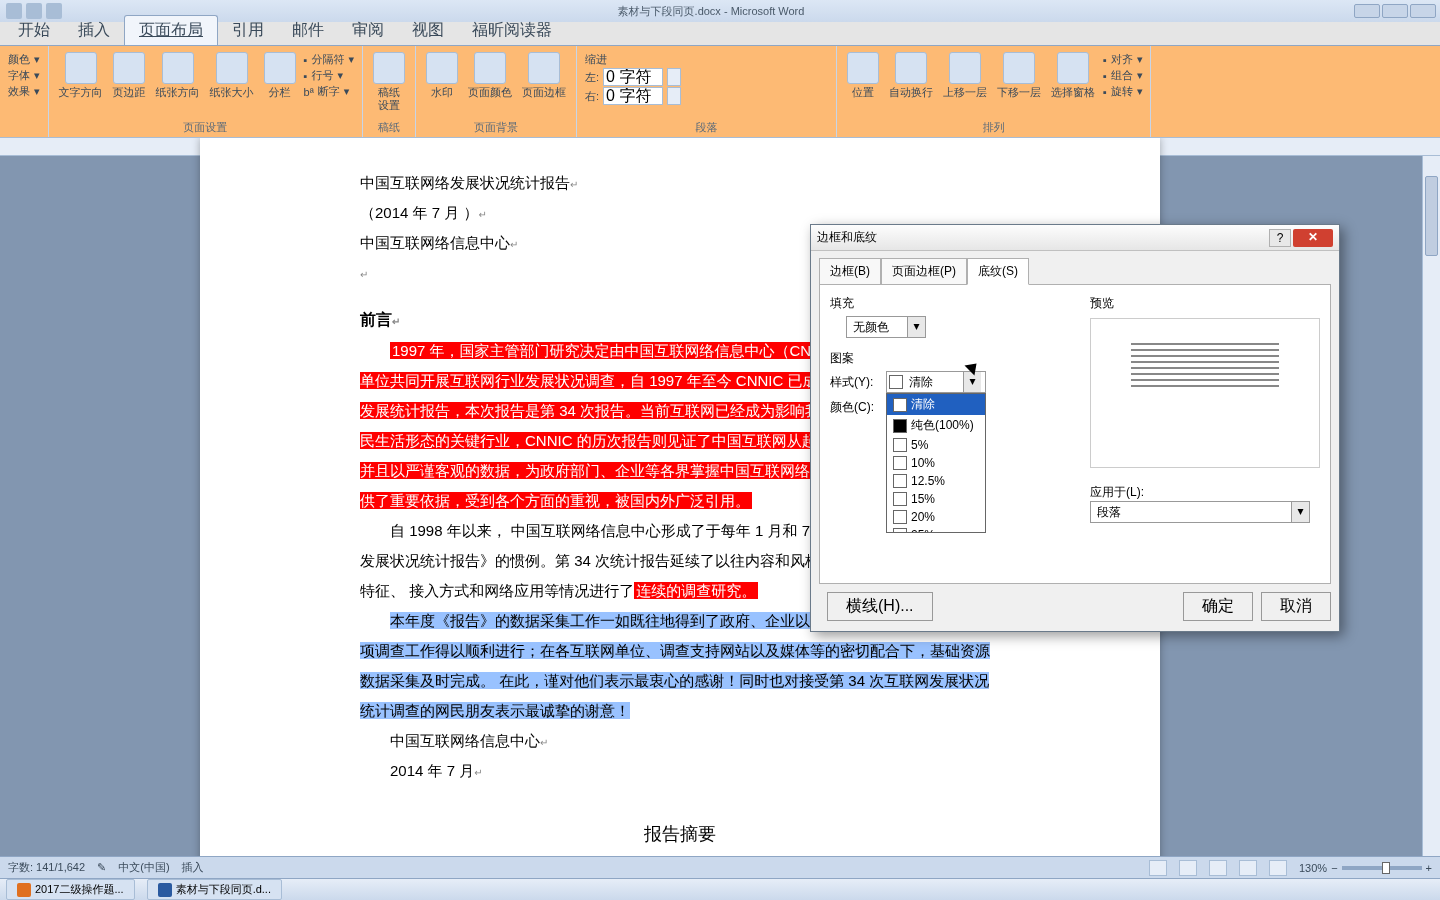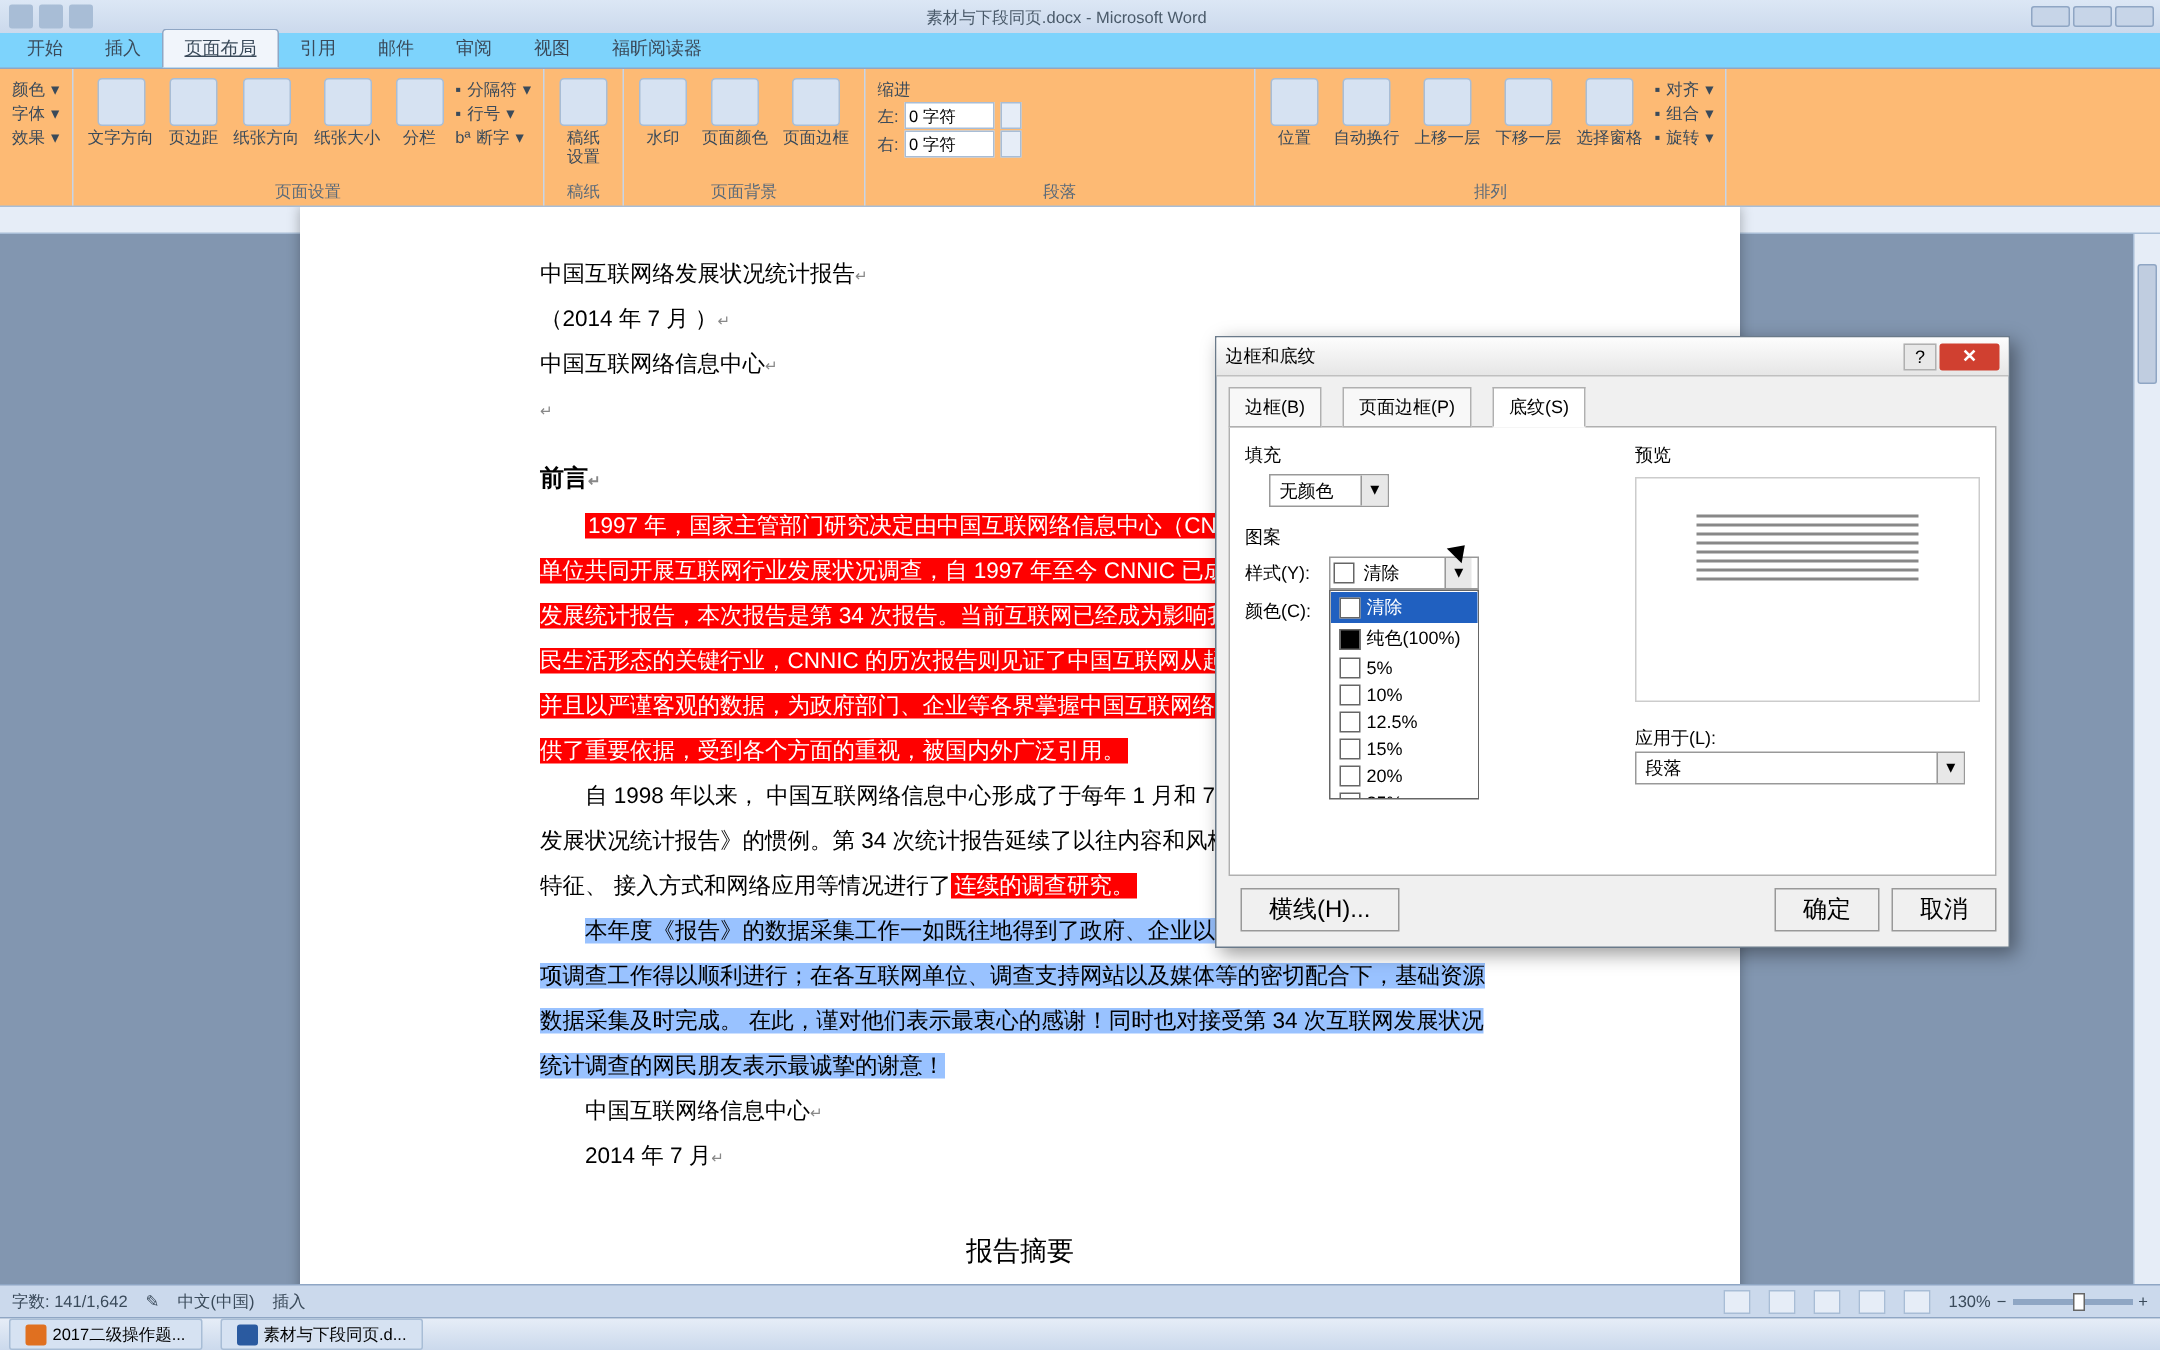--- a/index.html
+++ b/index.html
@@ -7,55 +7,55 @@
 
 
 .titlebar { height: 22px; background: linear-gradient(#dce7f5, #cbd9ec); display: flex; align-items: center; font-size: 11px; color: #4a5a6a; }
 .titlebar .qat { display: flex; gap: 4px; padding: 0 6px; }
 .titlebar .qat span { width: 16px; height: 16px; background: #a8bdd6; border-radius: 2px; display: inline-block; }
 .titlebar .title { flex: 1; text-align: center; }
 .titlebar .winbtns { display: flex; gap: 2px; padding-right: 4px; }
 .titlebar .winbtns span { width: 26px; height: 14px; background: #c7d5e8; border: 1px solid #8fa6c4; border-radius: 2px; }
 
 
-.ribbon-tabs { height: 24px; background: #7dd3fc; display: flex; align-items: flex-end; font-size: 12px; padding-left: 4px; border-bottom: 1px solid #8fa6c4; }
+.ribbon-tabs { height: 24px; background: #e5e5e5; display: flex; align-items: flex-end; font-size: 16px; padding-left: 4px; border-bottom: 1px solid #8fa6c4; }
 .ribbon-tabs .tab { padding: 4px 14px; color: #3a4a5a; cursor: pointer; }
 .ribbon-tabs .tab.active { background: #f1f5fb; border: 1px solid #8fa6c4; border-bottom: none; border-radius: 3px 3px 0 0; text-decoration: underline; }
 
 
 .ribbon { height: 92px; background: #fdba74; border-bottom: 1px solid #a8bdd6; display: flex; font-size: 11px; color: #3a4a5a; }
 .rgroup { border-right: 1px solid #c7d5e8; padding: 4px 6px 2px; display: flex; flex-direction: column; position: relative; }
 .rgroup .items { flex: 1; display: flex; align-items: flex-start; gap: 2px; }
 .rgroup .label { text-align: center; font-size: 11px; color: #5a6a7a; padding-top: 2px; }
 .rbtn { display: flex; flex-direction: column; align-items: center; padding: 2px 4px; cursor: pointer; min-width: 40px; }
 .rbtn .ico { width: 32px; height: 32px; background: #d6e2f2; border: 1px solid #a8bdd6; border-radius: 3px; margin-bottom: 2px; }
 .rbtn span { font-size: 11px; text-align: center; line-height: 1.2; }
 .rstack { display: flex; flex-direction: column; gap: 1px; font-size: 11px; padding: 2px; }
 .rstack .row { display: flex; align-items: center; gap: 4px; white-space: nowrap; }
-.rstack input { width: 60px; height: 18px; font-size: 11px; border: 1px solid #a8bdd6; padding: 0 2px; }
+.rstack input { width: 60px; height: 18px; font-size: 16px; border: 1px solid #a8bdd6; padding: 0 2px; }
 .spin { width: 14px; height: 18px; background: #e6edf7; border: 1px solid #a8bdd6; }
 
 
 .docarea { position: absolute; top: 138px; left: 0; right: 0; bottom: 22px; background: #8296b0; overflow: hidden; }
 .ruler { height: 18px; background: #e6edf7; border-bottom: 1px solid #a8bdd6; }
 .page { position: absolute; left: 200px; top: 0; width: 960px; background: #fff; padding: 30px 160px 60px 160px; box-shadow: 0 0 8px rgba(0,0,0,.3); font-family: "SimSun", serif; font-size: 15px; line-height: 2; color: #000; }
 .page .center { text-align: center; }
 .page .para-mark::after { content: "↵"; color: #888; font-size: 10px; }
 .page h3 { font-size: 16px; font-weight: bold; margin-top: 16px; }
 .redbg { background: #ff0000; color: #fff; padding: 0 2px; display: inline; }
 .bluesel { background: #99c2ff; color: #000; }
 .indent { text-indent: 2em; }
 
 
 .dialog { position: absolute; left: 810px; top: 224px; width: 530px; background: #f0f0f0; border: 1px solid #6a7a8a; box-shadow: 4px 4px 12px rgba(0,0,0,.4); font-size: 12px; }
 .dialog .dtitle { height: 26px; background: linear-gradient(#fdfdfd, #e6e6e6); border-bottom: 1px solid #c0c0c0; display: flex; align-items: center; padding: 0 6px; }
 .dialog .dtitle span:first-child { flex: 1; }
 .dialog .dtitle .dhelp { width: 22px; height: 18px; background: #e8e8e8; border: 1px solid #b0b0b0; text-align: center; line-height: 16px; margin-right: 2px; cursor: pointer; }
 .dialog .dtitle .dclose { width: 40px; height: 18px; background: #d04030; color: #fff; text-align: center; line-height: 16px; font-weight: bold; cursor: pointer; border-radius: 2px; }
-.dialog .dtabs { display: flex; padding: 6px 8px 0; gap: 14px; }
+.dialog .dtabs { display: flex; padding: 6px 8px 0; gap: 0; }
 .dialog .dtab { padding: 4px 10px; border: 1px solid #b0b0b0; background: #f8f8f8; cursor: pointer; position: relative; top: 1px; font-size: 12px; }
 .dialog .dtab.active { background: #fff; border-bottom-color: #fff; }
 .dialog .dbody { border: 1px solid #b0b0b0; margin: 0 8px 8px; background: #fff; padding: 10px; display: flex; gap: 20px; min-height: 300px; }
 .dialog .left { flex: 1; }
 .dialog .right { width: 230px; }
 .dialog .grp { margin-bottom: 12px; }
 .dialog .grp > label { display: block; margin-bottom: 4px; }
 .dialog .combo { display: inline-flex; border: 1px solid #999; background: #fff; height: 22px; align-items: center; font-size: 12px; }
 .dialog .combo .ctext { padding: 0 6px; min-width: 60px; }
 .dialog .combo .carrow { width: 18px; height: 20px; background: #e8e8e8; border-left: 1px solid #999; text-align: center; line-height: 18px; cursor: pointer; }

